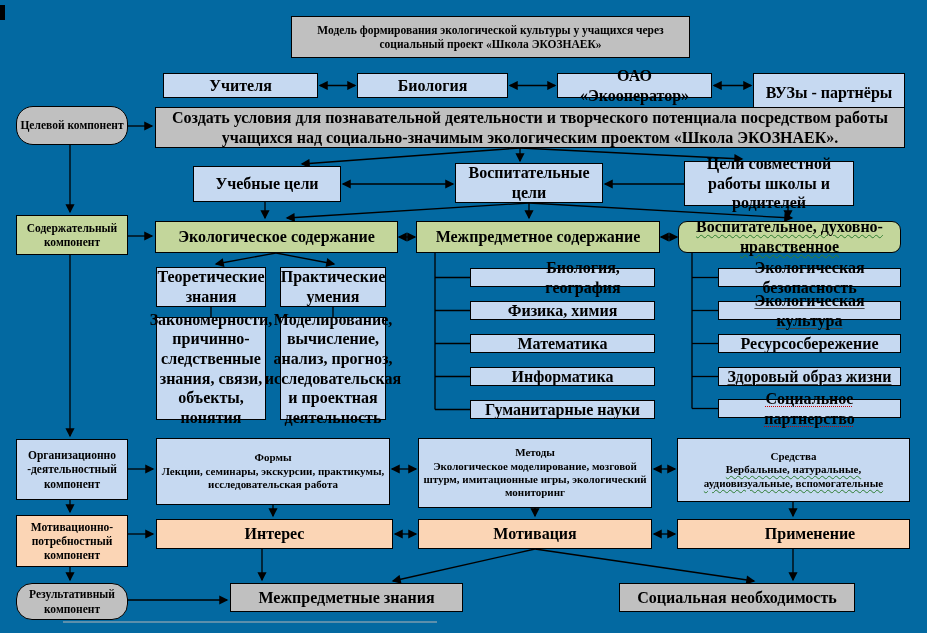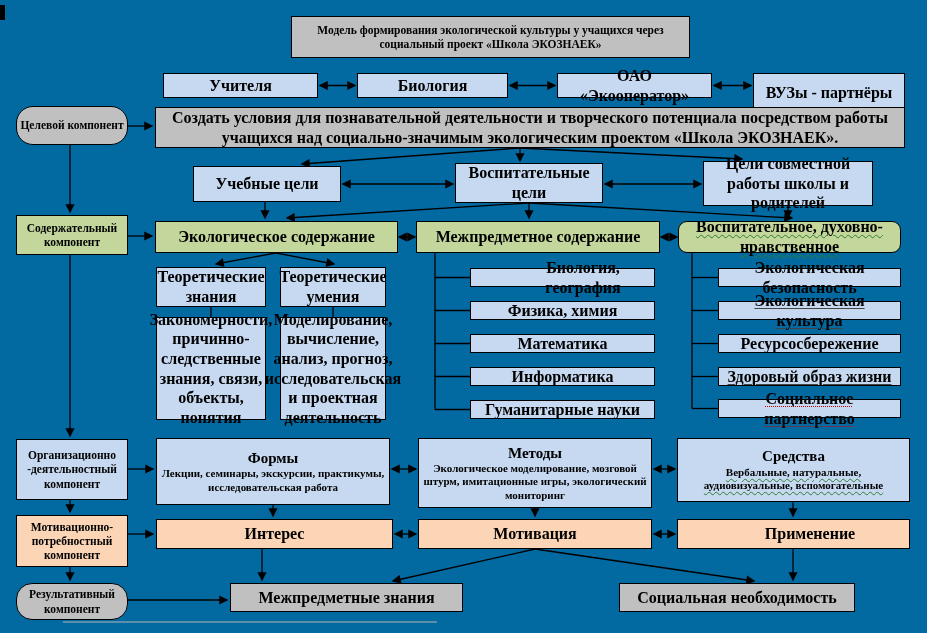--- a/index.html
+++ b/index.html
@@ -8,21 +8,21 @@
   svg.wires{position:absolute;left:0;top:0;z-index:0;pointer-events:none;}
   .box{position:absolute;z-index:1;border:1.4px solid #000;box-sizing:border-box;
        display:flex;align-items:center;justify-content:center;text-align:center;
        line-height:1.22;padding:1px 3px;overflow-wrap:break-word;}
   .gray{background:#c0c0c0;}
   .blue{background:#c6d9f1;}
   .green{background:#c3d69b;}
   .orange{background:#fbd5b5;}
   .f11{font-size:16px;}
   .f12{font-size:11.5px;}
-  .bt{font-size:15px;}
+  .bt{font-size:11px;}
   .bd{font-size:11px;}
   .u-wavy{text-decoration-line:underline;text-decoration-style:wavy;text-decoration-color:#2e7d32;text-decoration-thickness:1px;text-underline-offset:2px;border-radius:9px;}
   .u-solid{text-decoration-line:underline;text-decoration-style:solid;text-decoration-color:#444;text-decoration-thickness:1px;text-underline-offset:2px;}
   .u-dotred{text-decoration-line:underline;text-decoration-style:dotted;text-decoration-color:#cc0000;text-decoration-thickness:1px;text-underline-offset:2px;}
   .cursor-mark{position:absolute;left:0;top:5px;width:5px;height:15px;background:#000;z-index:2;}
 </style>
 </head>
 <body>
 
 <div class="canvas">
@@ -113,28 +113,28 @@
   <div class="box gray f12" style="left:16px;top:106px;width:112px;height:39px;border-radius:17px;">Целевой компонент</div>
   <div class="box green f12" style="left:16px;top:215px;width:112px;height:40px;">Содержательный компонент</div>
   <div class="box blue f12" style="left:16px;top:439px;width:112px;height:61px;">Организационно -деятельностный компонент</div>
   <div class="box orange f12" style="left:16px;top:515px;width:112px;height:52px;">Мотивационно-потребностный компонент</div>
   <div class="box gray f12" style="left:16px;top:583px;width:112px;height:37px;border-radius:16px;">Результативный компонент</div>
 
   <div class="box gray f11" style="left:155px;top:107px;width:750px;height:41px;">Создать условия для познавательной деятельности и творческого потенциала посредством работы учащихся над социально-значимым экологическим проектом «Школа ЭКОЗНАЕК».</div>
 
   <div class="box blue f11" style="left:455px;top:163px;width:148px;height:40px;">Воспитательные цели</div>
   <div class="box blue f11" style="left:193px;top:166px;width:148px;height:36px;">Учебные цели</div>
-  <div class="box blue f11" style="left:703px;top:161px;width:170px;height:45px;">Цели совместной работы школы и родителей</div>
+  <div class="box blue f11" style="left:684px;top:161px;width:170px;height:45px;">Цели совместной работы школы и родителей</div>
 
   <div class="box green f11" style="left:155px;top:221px;width:243px;height:32px;">Экологическое содержание</div>
   <div class="box green f11" style="left:416px;top:221px;width:244px;height:32px;">Межпредметное содержание</div>
   <div class="box green f11 u-wavy" style="left:678px;top:221px;width:223px;height:32px;">Воспитательное, духовно-нравственное</div>
 
   <div class="box blue f11" style="left:156px;top:267px;width:110px;height:40px;">Теоретические знания</div>
-  <div class="box blue f11" style="left:280px;top:267px;width:106px;height:40px;">Теоретические умения</div>
+  <div class="box blue f11" style="left:280px;top:267px;width:106px;height:40px;">Практические умения</div>
   <div class="box blue f11" style="left:156px;top:317px;width:110px;height:103px;">Закономерности, причинно-следственные знания, связи, объекты, понятия</div>
   <div class="box blue f11" style="left:280px;top:317px;width:106px;height:103px;">Моделирование, вычисление, анализ, прогноз, исследовательская и проектная деятельность</div>
 
   <div class="box blue f11" style="left:470px;top:268px;width:185px;height:19px;padding-left:44px;">Биология, география</div>
   <div class="box blue f11" style="left:470px;top:301px;width:185px;height:19px;">Физика, химия</div>
   <div class="box blue f11" style="left:470px;top:334px;width:185px;height:19px;">Математика</div>
   <div class="box blue f11" style="left:470px;top:367px;width:185px;height:19px;">Информатика</div>
   <div class="box blue f11" style="left:470px;top:400px;width:185px;height:19px;">Гуманитарные науки</div>
 
   <div class="box blue f11" style="left:718px;top:268px;width:183px;height:19px;">Экологическая безопасность</div>

